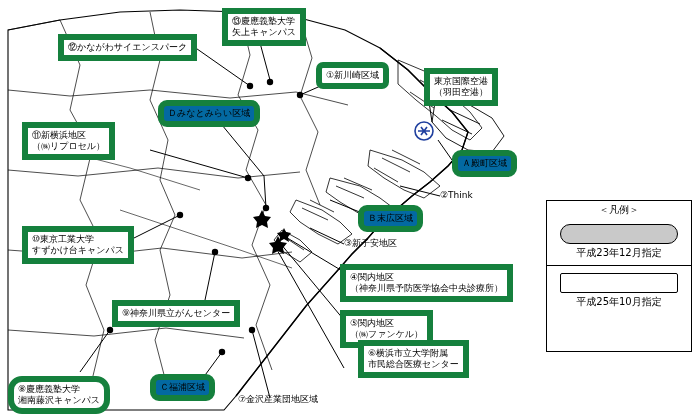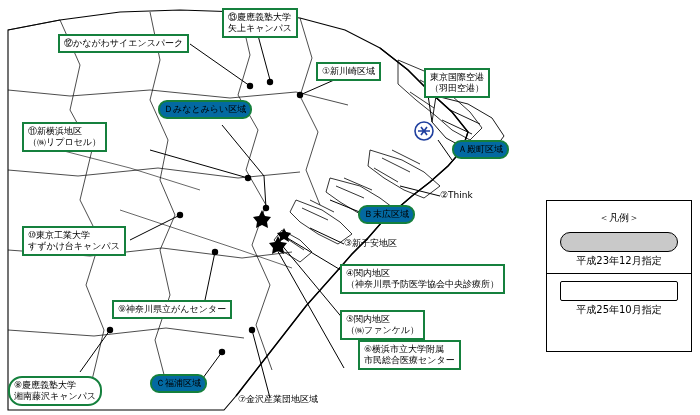--- a/index.html
+++ b/index.html
@@ -9,40 +9,40 @@
     font-family:"DejaVu Sans", sans-serif;
     position:relative;
     overflow:hidden;
   }
   #stage{position:absolute;left:0;top:0;width:700px;height:415px;}
   svg.layer{position:absolute;left:0;top:0;width:700px;height:415px;}
 
   .lbl{
     position:absolute;
     box-sizing:border-box;
-    border:2px solid #15803d;
+    border:6px solid #15803d;
     background:#ffffff;
     font-size:9px;
     line-height:11px;
     padding:2px 4px;
     white-space:pre;
     color:#000;
   }
   .lbl.shaded{background:#0369a1;}
   .lbl.round{border-radius:9px;}
 
   
   #legend{
     position:absolute;
     left:546px;top:200px;width:146px;height:152px;
     border:1px solid #000;background:#fff;
     box-sizing:border-box;
     text-align:center;
   }
-  #legend .ltitle{font-size:10px;margin-top:10px;}
+  #legend .ltitle{font-size:10px;margin-top:2px;}
   #legend .swatch{
     margin:7px auto 2px auto;
     width:118px;height:20px;
     border:1px solid #000;border-radius:10px;
     box-sizing:border-box;
   }
   #legend .swatch.grey{background:#c9c9c9;}
   #legend .swatch.white{background:#ffffff;border-radius:2px;}
   #legend .lcap{font-size:10px;margin:2px 0 0 0;}
   #legend .divider{width:100%;height:1px;background:#000;margin:5px 0 0 0;}
@@ -168,31 +168,31 @@
       <path d="M278,236 l3,6 6,1 -4,5 1,6 -6,-3 -6,3 1,-6 -4,-5 6,-1 z"></path>
       <path d="M284,228 l2,4 5,1 -3,4 1,5 -5,-3 -5,3 1,-5 -3,-4 5,-1 z"></path>
     </g>
   </svg>
 
   <div class="lbl" style="left:222px;top:8px;"><span>⑬</span><span>慶應義塾大学
 矢上キャンパス</span></div>
 
   <div class="lbl" style="left:58px;top:34px;"><span>⑫</span><span>かながわサイエンスパーク</span></div>
 
-  <div class="lbl" style="left:316px;top:62px;"><span>①</span><span>新川崎区域</span></div>
+  <div class="lbl" style="left:316px;top:62px;border-radius:7px;"><span>①</span><span>新川崎区域</span></div>
 
   <div class="lbl" style="left:424px;top:68px;"><span>東京国際空港
 （羽田空港）</span></div>
 
   <div class="lbl shaded round" style="left:158px;top:100px;"><span>Ｄみなとみらい区域</span></div>
 
   <div class="lbl" style="left:22px;top:122px;"><span>⑪</span><span>新横浜地区
 （㈱リプロセル）</span></div>
 
-  <div class="lbl shaded round" style="left:452px;top:140px;text-align:center;"><span>Ａ殿町区域</span></div>
+  <div class="lbl shaded round" style="left:452px;top:150px;text-align:center;"><span>Ａ殿町区域</span></div>
 
   <div class="lbl" style="left:436px;top:188px;border:none;background:transparent;"><span>②</span><span>Think</span></div>
 
   <div class="lbl shaded round" style="left:358px;top:205px;"><span>Ｂ末広区域</span></div>
 
   <div class="lbl" style="left:22px;top:226px;"><span>⑩</span><span>東京工業大学
 すずかけ台キャンパス</span></div>
 
   <div class="lbl" style="left:340px;top:236px;border:none;background:transparent;"><span>③</span><span>新子安地区</span></div>
 

